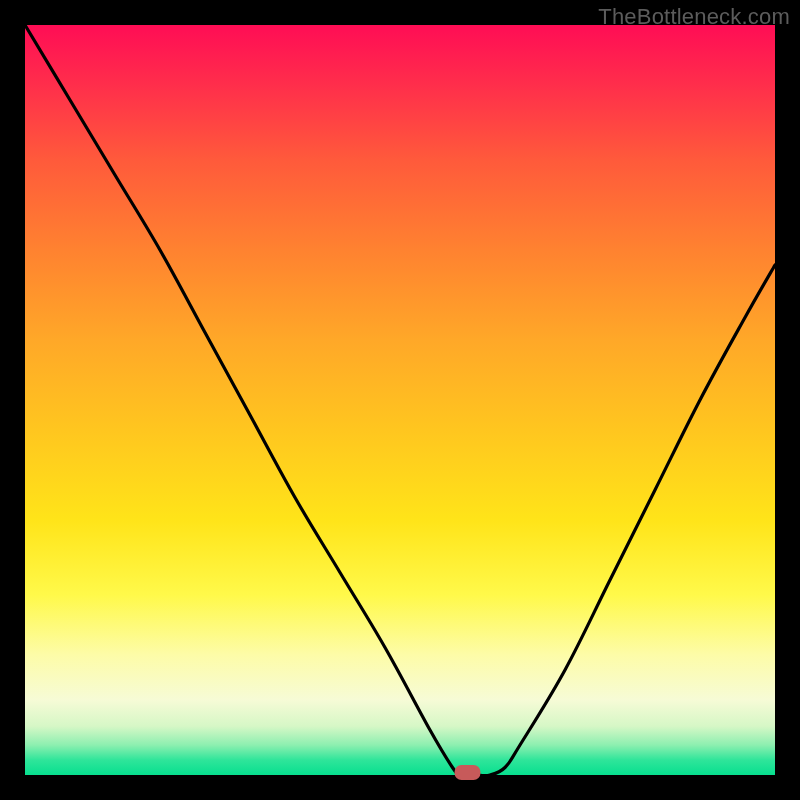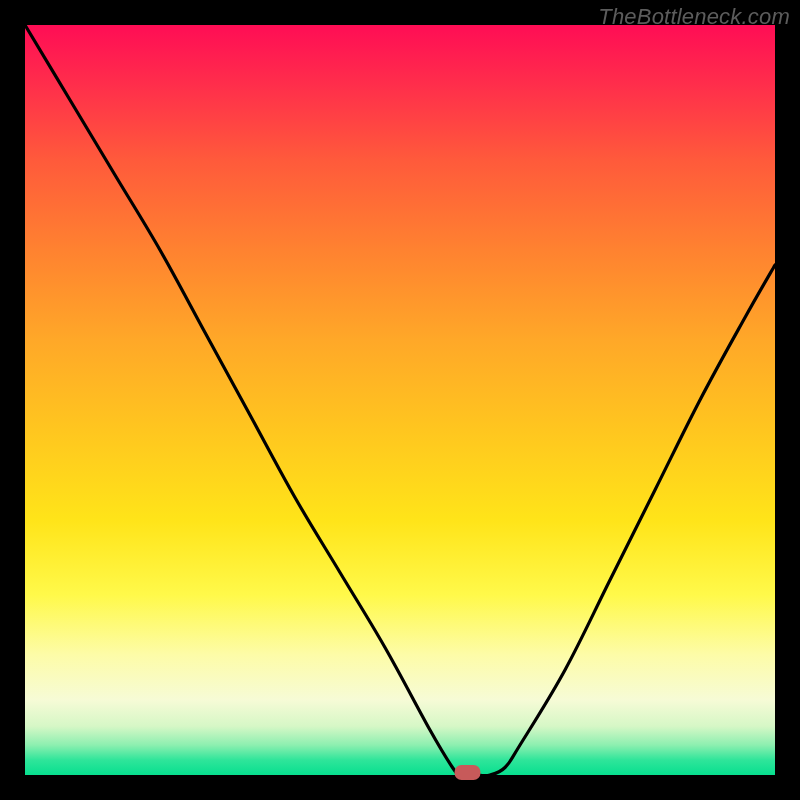--- a/index.html
+++ b/index.html
@@ -9,21 +9,20 @@
     height: 800px;
     background: #000;
     overflow: hidden;
     font-family: Arial, Helvetica, sans-serif;
   }
   .frame {
     position: relative;
     width: 800px;
     height: 712px;
     background: #000;
-    font-style: italic;
   }
   .watermark {
     position: absolute;
     top: 4px;
     right: 10px;
     color: #5c5c5c;
     font-size: 22px;
     font-weight: 500;
     letter-spacing: 0.2px;
     z-index: 10;

